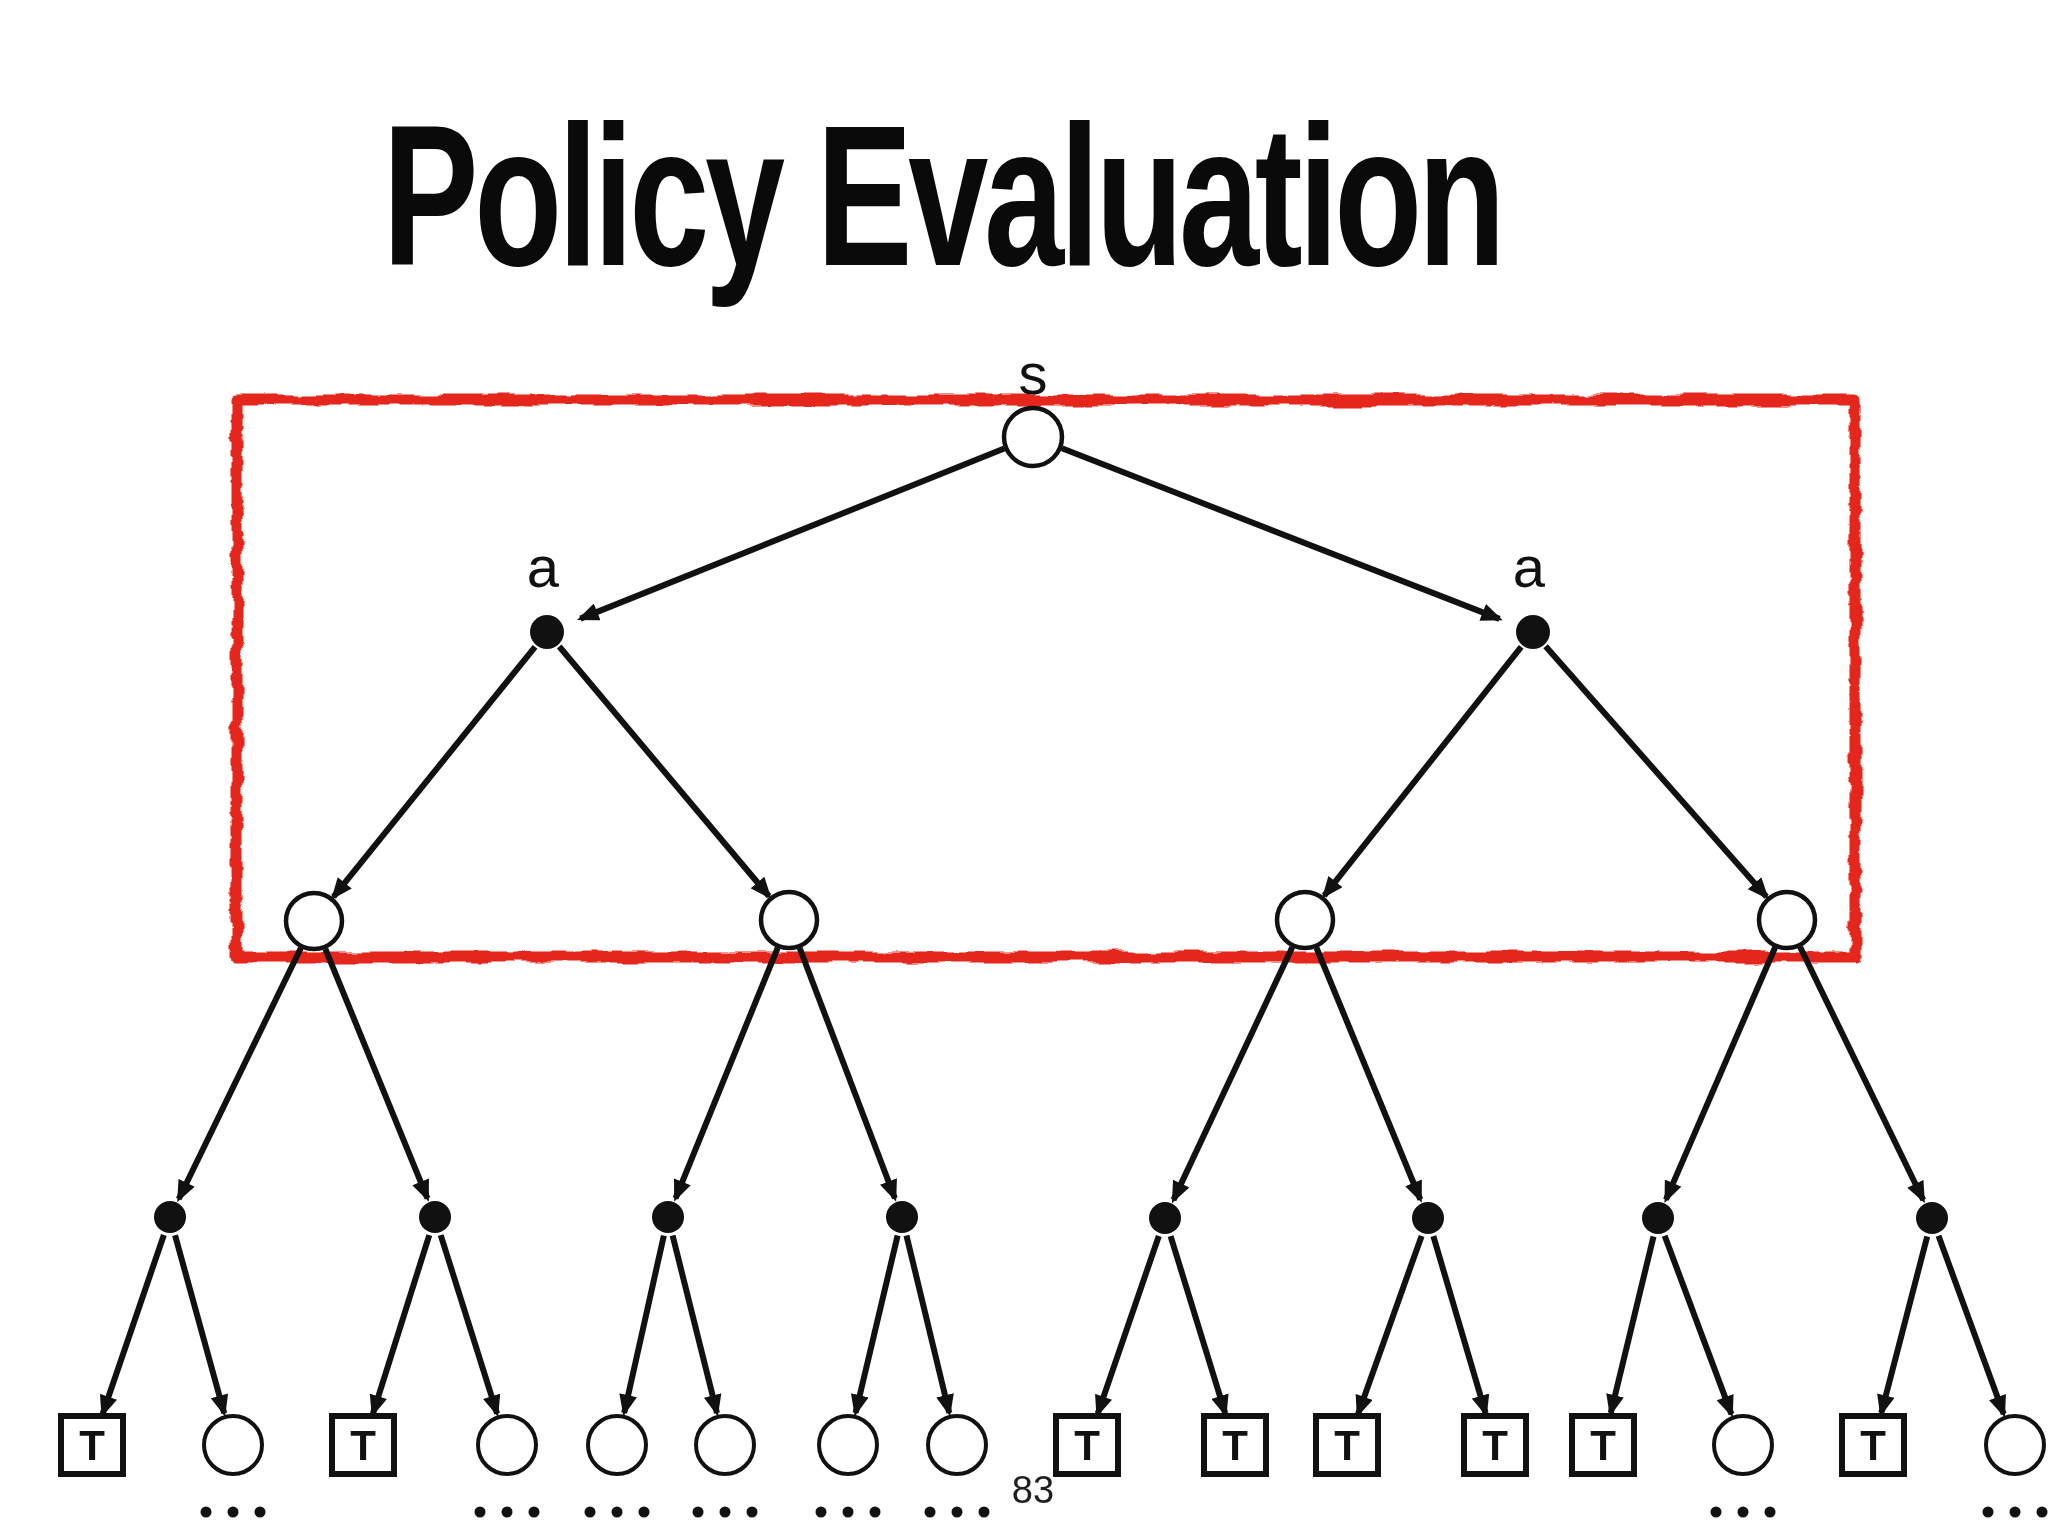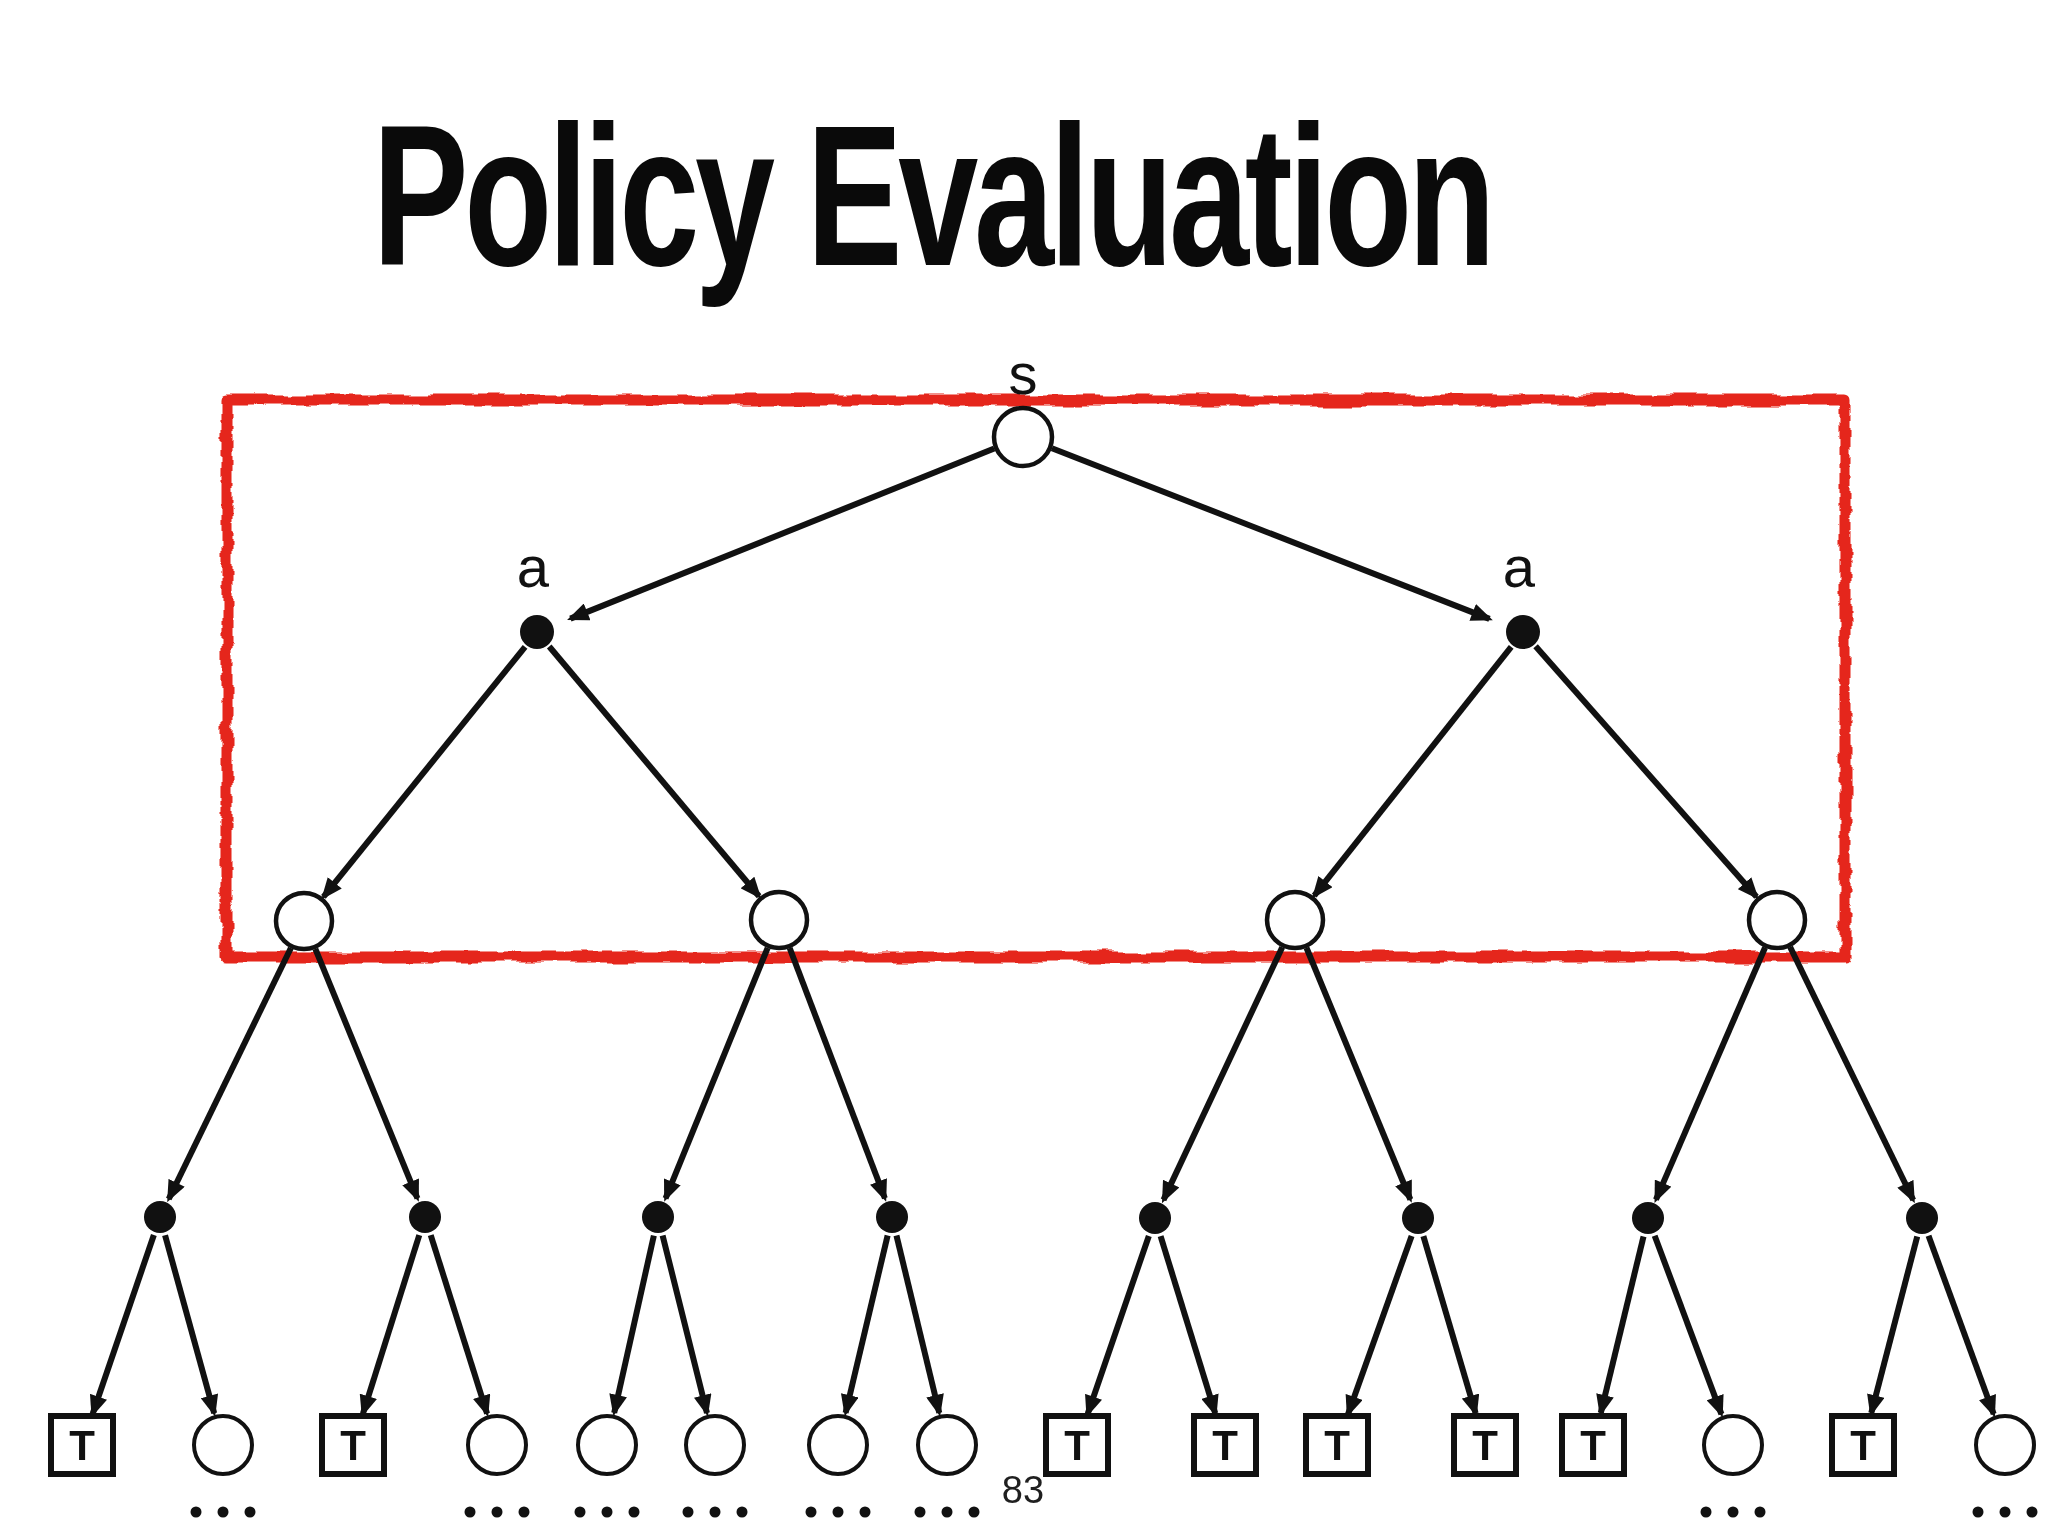--- a/index.html
+++ b/index.html
@@ -6,20 +6,21 @@
     margin: 0; padding: 0;
     background: #ffffff;
     width: 2048px; height: 1536px;
     overflow: hidden;
     font-family: "Liberation Sans", sans-serif;
   }
   .slide {
     position: relative;
     width: 1863px; height: 1536px;
     background: #ffffff;
+    margin-left: 10px;
   }
   .slide-title {
     position: absolute;
     top: 96px;
     left: 50%;
     transform: translateX(-50%) scaleX(0.72);
     transform-origin: center top;
     font-size: 200px;
     line-height: 1.0;
     font-weight: 700;

